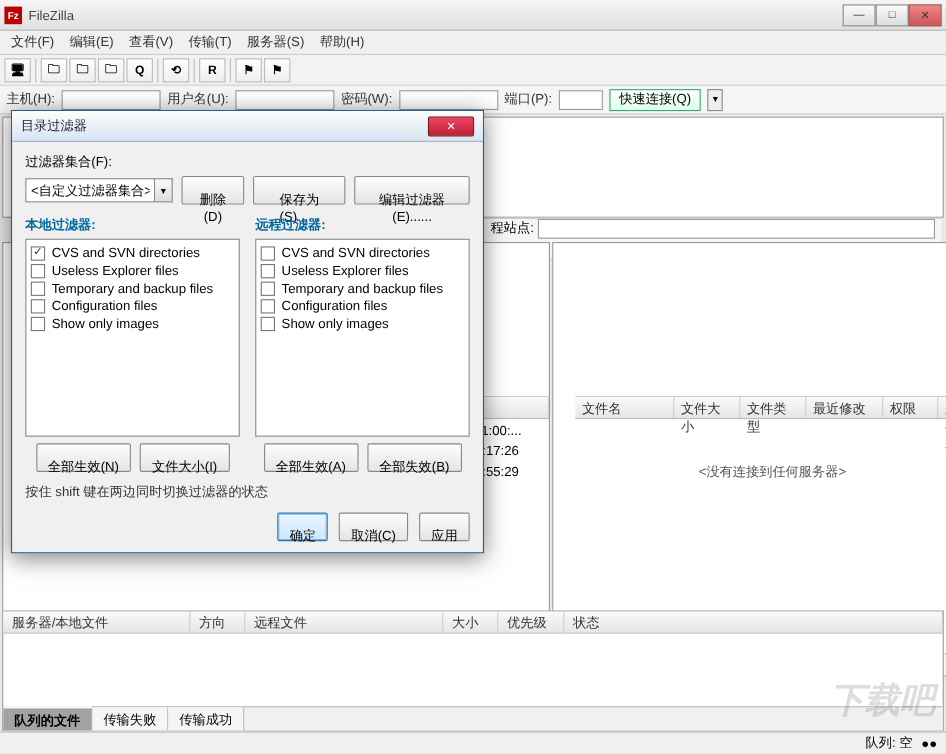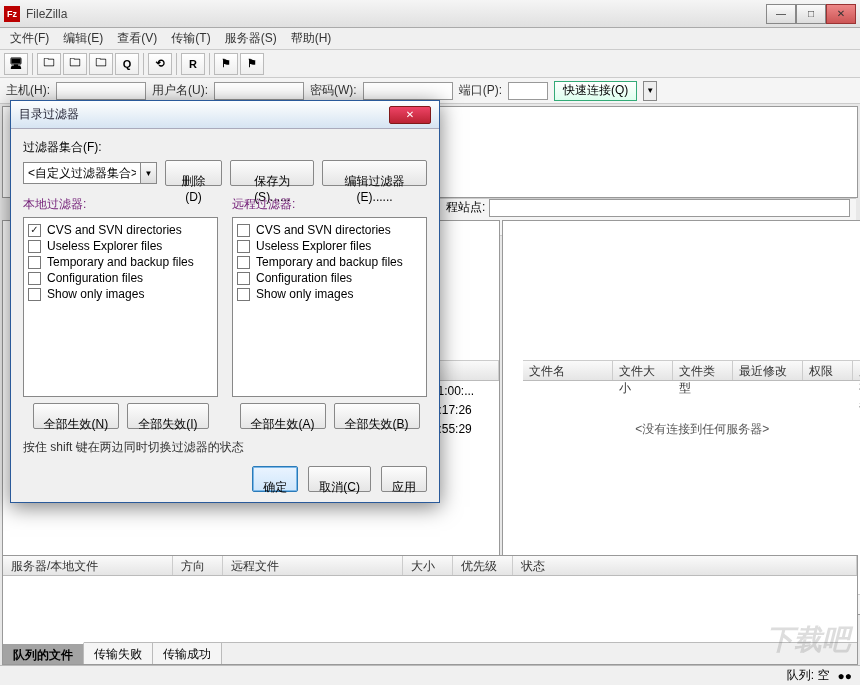--- a/index.html
+++ b/index.html
@@ -57,36 +57,36 @@
 .queue-hdr span { border-right:1px solid #ccc; padding:2px 8px; color:#333;}
 .queue-body{flex:1;}
 .queue-tabs { height:22px; display:flex; border-top:1px solid #bbb; background:#f0f0f0;}
 .qtab { padding:3px 10px; border-right:1px solid #bbb; background:#f5f5f5;}
 .qtab.active { background:#a3a3a3; font-weight:bold; border-top:2px solid #fff; margin-top:-1px;}
 
 
 .statusbar { position:absolute; bottom:0; left:0; right:0; height:20px; background:#f0f0f0; border-top:1px solid #bbb; display:flex; justify-content:flex-end; align-items:center; padding:0 8px; gap:8px;}
 
 
-.watermark { position:absolute; right:10px; bottom:26px; font-size:28px; color:rgba(120,120,120,0.25); font-style:italic; font-weight:bold; pointer-events:none;}
+.watermark { position:absolute; right:10px; bottom:26px; font-size:32px; color:rgba(120,120,120,0.25); font-style:italic; font-weight:bold; pointer-events:none;}
 
 
 .dialog { position:absolute; left:10px; top:100px; width:430px; border:1px solid #2a5a9a; background:#f0f0f0; box-shadow: 0 4px 20px rgba(0,0,0,0.5); }
 .dlg-title { height:28px; background: linear-gradient(#fdfefe,#d6e4f2); display:flex; align-items:center; padding:0 8px; border-bottom:1px solid #aab;}
 .dlg-title span{flex:1; color:#223;}
 .dlg-close { width:42px; height:18px; background:linear-gradient(#e46,#b23); border:1px solid #801919; border-radius:2px; color:#fff; display:flex;align-items:center;justify-content:center;font-size:10px;}
 .dlg-body { padding:10px 12px; }
 .dlg-row1 { display:flex; gap:8px; align-items:center; margin-bottom:10px;}
 .combo { display:flex;}
 .combo input{ width:118px; height:22px; border:1px solid #888; padding:0 4px; background:#fff;}
 .combo .cd{ width:16px; height:22px; border:1px solid #888; border-left:none; background:linear-gradient(#fafafa,#ddd); display:flex;align-items:center;justify-content:center;font-size:8px;}
 .dbtn { height:20px; padding:12px 10px; border:1px solid #888; background:linear-gradient(#fdfdfd,#e5e5e5); border-radius:2px;}
 .dlg-cols { display:flex; gap:14px;}
 .dlg-col { flex:1; display:flex; flex-direction:column;}
-.dlg-col > label { margin-bottom:4px; color:#701a75;}
+.dlg-col > label { margin-bottom:4px; color:#0369a1;font-weight:bold;}
 .flist { height:180px; border:1px solid #888; background:#fff; padding:4px;}
 .fitem { display:flex; align-items:center; gap:6px; padding:1px 0;}
 .chk { width:13px; height:13px; border:1px solid #777; background:#fff; display:flex;align-items:center;justify-content:center; font-size:10px; line-height:1;}
 .chk.on::after{content:"✓"; color:#222;}
 .dlg-col-btns { display:flex; gap:8px; margin-top:6px; justify-content:center;}
 .hint { margin-top:10px; color:#333;}
 .dlg-actions { display:flex; gap:10px; justify-content:flex-end; margin-top:10px;}
 .dbtn.primary { border-color:#2a7ab8; background:linear-gradient(#eaf4ff,#cfe6fb); box-shadow:0 0 0 1px #7ab7e8 inset;}
 </style>
 </head>
@@ -258,21 +258,21 @@
               <div class="chk"></div>
               <span>Configuration files</span>
             </div>
           <div class="fitem">
               <div class="chk"></div>
               <span>Show only images</span>
             </div>
         </div>
         <div class="dlg-col-btns">
           <button class="dbtn">全部生效(N)</button>
-          <button class="dbtn">全部失效(I)</button>
+          <button class="dbtn">文件大小(I)</button>
         </div>
       </div>
       <div class="dlg-col">
         <label>远程过滤器:</label>
         <div class="flist">
           <div class="fitem">
               <div class="chk"></div>
               <span>CVS and SVN directories</span>
             </div>
           <div class="fitem">

